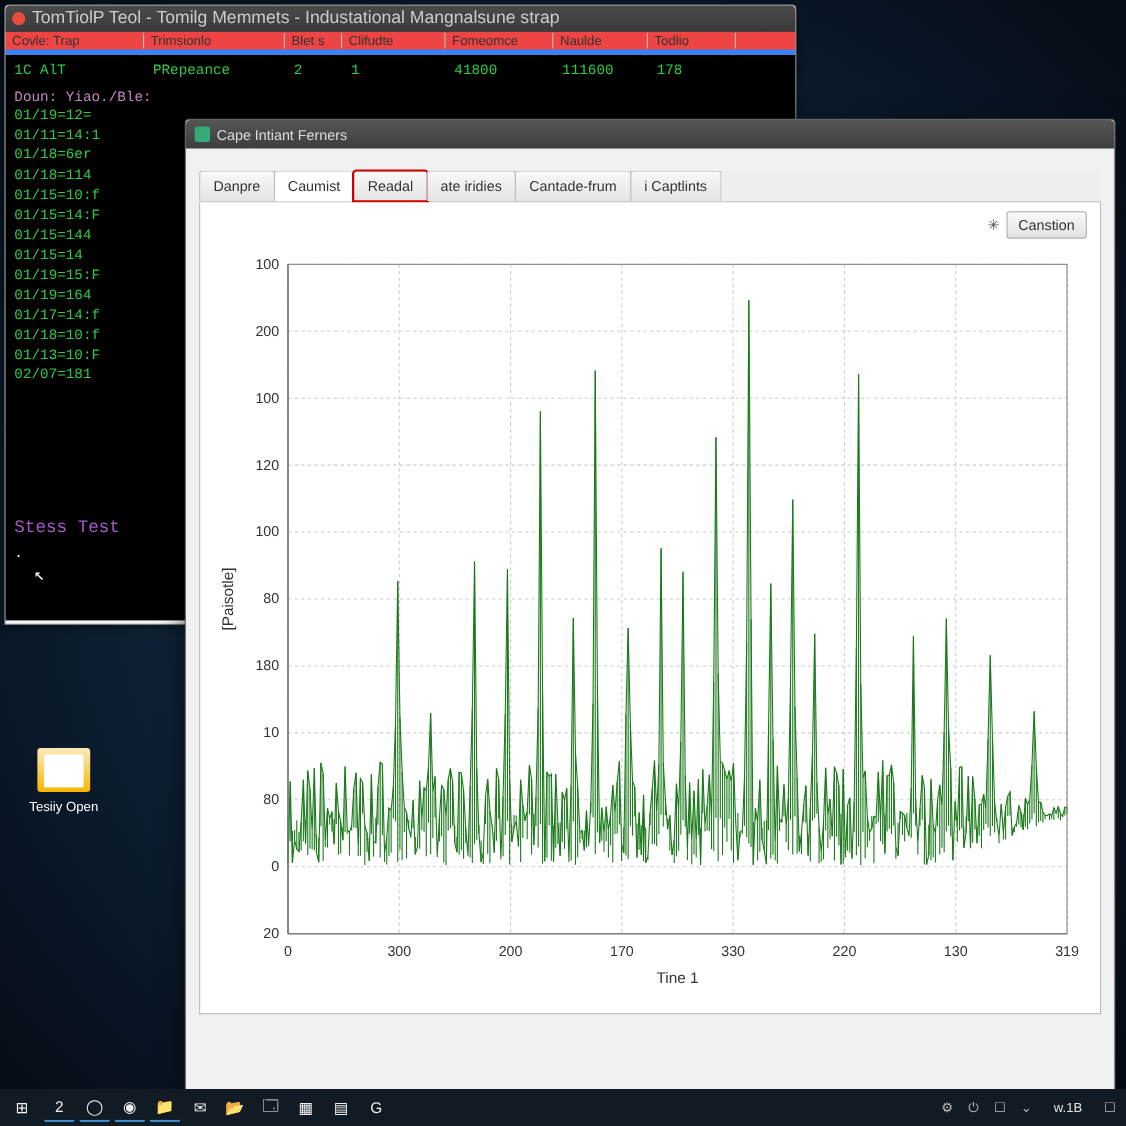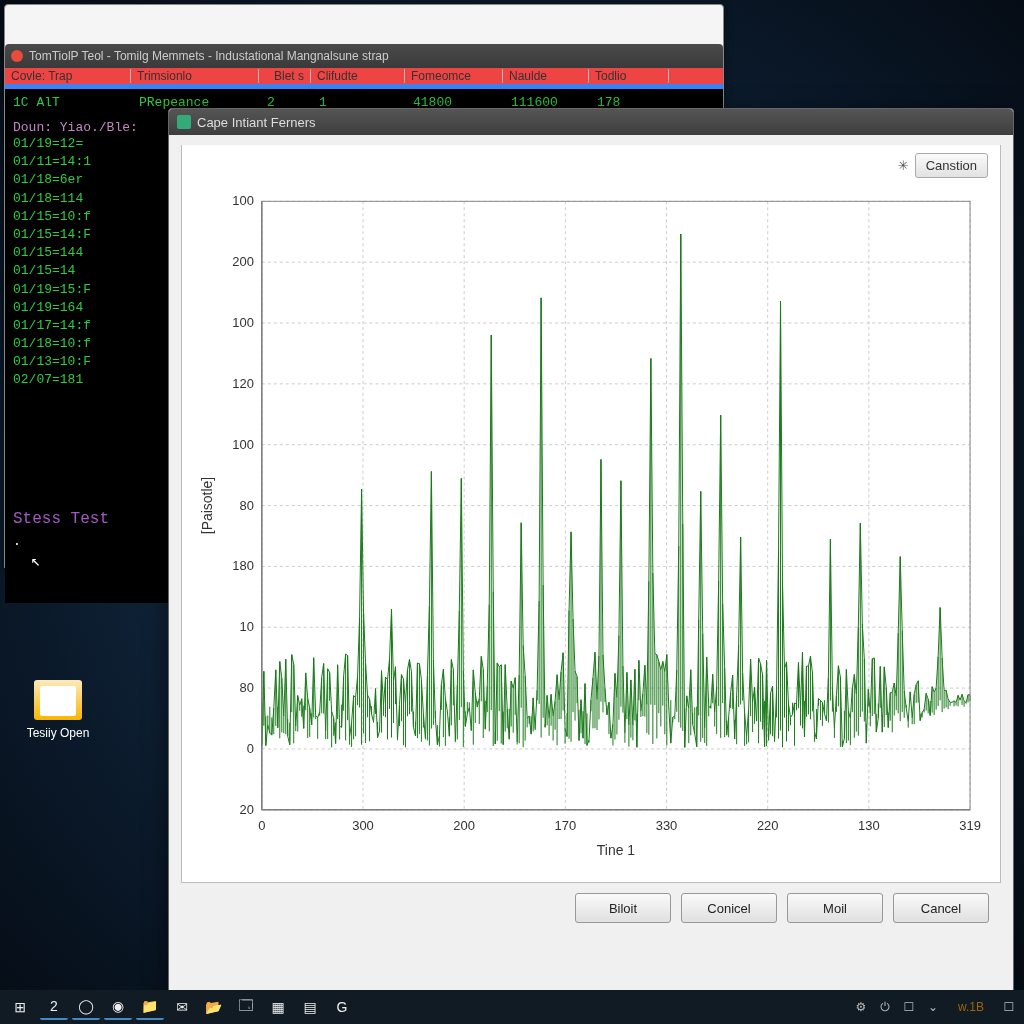--- a/index.html
+++ b/index.html
@@ -20,22 +20,22 @@
   background: #f5f5f5;
   border: 1px solid #888;
   border-radius: 4px 4px 0 0;
   box-shadow: 0 2px 8px rgba(0,0,0,0.4);
 }
 .term-titlebar {
   height: 24px;
   background: linear-gradient(#4a4a4a,#3a3a3a);
   border-radius: 4px 4px 0 0;
   display: flex; align-items: center;
-  color: #ccc; font-size: 12px;
-  padding: 0 6px; gap: 6px; margin-top: 39px;
+  color: #ccc; font-size: 16px;
+  padding: 0 6px; gap: 6px;
 }
 .term-close-btn {
   width: 12px; height: 12px; border-radius: 50%;
   background: #e74c3c;
 }
 .term-table-header {
   background: #ef4444;
   border-bottom: 5px solid #3b82f6;
   display: flex;
   height: 21px; align-items: center;
@@ -163,41 +163,41 @@
   position:absolute; bottom:0; left:0; right:0;
   height:34px; background:#111b24;
   display:flex; align-items:center; padding:0 6px; gap:6px;
 }
 .task-icon {
   width:28px; height:26px; display:flex; align-items:center; justify-content:center;
   color:#eee; font-size:14px; border-radius:2px;
 }
 .task-icon.running{ border-bottom:2px solid #428bca;}
 .task-spacer{flex:1;}
-.task-clock{color:#a16207; font-size:12px; padding:0 10px;}
+.task-clock{color:#e5e5e5; font-size:12px; padding:0 10px;}
 .tray-icon{width:18px;height:18px;color:#bbb;display:flex;align-items:center;justify-content:center;font-size:12px;}
 
 
 .axis-label { font-size:14px; fill:#333; }
 .tick-label { font-size:13px; fill:#333; }
 .grid-line { stroke:#ccc; stroke-dasharray:3 3; stroke-width:1;}
 .axis-line { stroke:#333; stroke-width:1;}
 </style>
 </head>
 <body>
 
 <div class="terminal-window">
   <div class="term-titlebar">
     <span class="term-close-btn"></span>
     <span>TomTiolP Teol - Tomilg Memmets - Industational Mangnalsune strap</span>
   </div>
   <div class="term-table-header" id="term-header">
       <div class="term-th" style="width: 126px;">Covle: Trap</div>
       <div class="term-th" style="width: 128px;">Trimsionlo</div>
-      <div class="term-th" style="width: 52px; text-align: right;">Blet s</div>
+      <div class="term-th" style="width: 52px;">Blet s</div>
       <div class="term-th" style="width: 94px;">Clifudte</div>
       <div class="term-th" style="width: 98px;">Fomeomce</div>
       <div class="term-th" style="width: 86px;">Naulde</div>
       <div class="term-th" style="width: 80px;">Todlio</div>
     </div>
   <div class="term-body">
     <div class="term-row" id="term-row0">
         <div class="term-cell-green" style="width: 126px;">1C AlT</div>
         <div class="term-cell-green" style="width: 128px;">PRepeance</div>
         <div class="term-cell-green" style="width: 52px;">2</div>
@@ -229,20 +229,28 @@
     <div style="color:#fff;font-size:16px;margin-top:2px;margin-left:18px;">↖</div>
   </div>
 </div>
 
 <div class="dialog">
   <div class="dialog-titlebar">
     <span class="dialog-icon"></span>
     <span>Cape Intiant Ferners</span>
   </div>
   <div class="dialog-body">
+    <div class="tabs" id="tabs">
+        <div class="tab">Danpre</div>
+        <div class="tab active">Caumist</div>
+        <div class="tab highlight">Readal</div>
+        <div class="tab">ate iridies</div>
+        <div class="tab">Cantade-frum</div>
+        <div class="tab">i Captlints</div>
+      </div>
     <div class="tab-panel">
       <div class="chart-toolbar">
         <span style="font-size:13px;color:#555;">✳</span>
         <button class="chart-toolbar-btn">Canstion</button>
       </div>
       <div class="chart-area">
         <svg id="chart-svg" width="100%" height="100%" viewBox="0 0 800 690">
             <line class="grid-line" x1="70" y1="630" x2="780" y2="630"></line>
             <text class="tick-label" x="62" y="634" text-anchor="end">20</text>
             <line class="grid-line" x1="70" y1="569" x2="780" y2="569"></line>
@@ -639,26 +647,20 @@
             <line stroke="#1a7a1a" stroke-width="1" x1="772" y1="514.235808137097" x2="772" y2="524.896503749568"></line>
             <line stroke="#1a7a1a" stroke-width="1" x1="774" y1="520.6764201211802" x2="774" y2="526.7453170560478"></line>
             <line stroke="#1a7a1a" stroke-width="1" x1="776" y1="522.8592131162337" x2="776" y2="523.6349572592084"></line>
             <line stroke="#1a7a1a" stroke-width="1" x1="778" y1="514.6329055536451" x2="778" y2="522.4058027411962"></line>
             <line stroke="#1a7a1a" stroke-width="1" x1="780" y1="514.9770013225207" x2="780" y2="521.0601204899094"></line>
             <path d="M70,565.5297526544891 72,491.20773747253406 74,565.6045043889608 76,544.6963233871502 78,553.1217290311906 80,555.134770037519 82,527.9167584465467 84,489.7458320863079 86,547.7335462049814 88,481.4017113246955 90,497.9987195824506 92,536.3553535752872 94,479.061467075604 96,556.3265508321347 98,564.8160015372996 100,474.40779562550597 102,484.24309919102234 104,546.1212764342563 106,515.4406985226087 108,525.4129946137546 110,518.7430812122793 112,548.4119918362703 114,492.77247364108916 116,518.3199061378837 118,528.1124604185461 120,544.8912683229428 122,477.55677555427246 124,535.471155551204 126,537.6408708526869 128,531.8604898576014 130,497.6139920229616 132,483.3857029765495 134,551.3786752228916 136,488.6372836950468 138,492.30069460882805 140,531.3919772804657 142,537.8355610099243 144,563.5708327242173 146,484.63406017492525 148,546.2379474793634 150,547.3140009916387 152,496.24707654560916 154,473.84810119703343 156,475.383552753774 158,556.8137428568443 160,542.1978354150488 162,515.5251292798494 164,517.453350907017 166,496.1404442283674 168,436.6754763064188 170,308.4883588658413 172,432.81084122746927 174,482.5131024483708 176,515.0335757249268 178,519.0379965646425 180,534.1650379119092 182,541.7421611556201 184,508.48685357236536 186,557.803741871976 188,550.9407919427031 190,490.53121674613794 192,525.4722906946408 194,496.9966689189896 196,499.5323104992858 198,478.8921369918753 200,428.82018369069556 202,501.426538280386 204,486.5787681402653 206,559.0542955735291 208,524.4671241997276 210,494.4282515548257 212,498.92138818468084 214,523.5899504824774 216,489.6300069467543 218,479.3314222531044 220,491.352237502113 222,547.3177480337908 224,555.8380407920049 226,482.89223355980357 228,483.5254965243221 230,499.6311357617378 232,533.8826561779133 234,558.7072703605518 236,495.4048493563969 238,425.2242094359438 240,290.87683441030094 242,479.7039576475884 244,538.6295799551299 246,564.7970565354917 248,556.0112811105791 250,504.57316882754094 252,489.1443808507174 254,518.093951051851 256,531.2461466761015 258,556.2356169710401 260,479.4294664208428 262,489.4028891940543 264,561.4391811005189 266,504.98453463157057 268,430.0890245498934 270,297.7197040700121 272,490.41951798821293 274,546.4929639703187 276,534.127804014599 278,527.199922381551 280,550.4747782407503 282,489.76520107354736 284,512.9023708642635 286,527.0290383318752 288,518.6093338159844 290,476.2198078400106 292,489.370342519338 294,549.1731340581027 296,505.92066377942683 298,424.2709630479415 300,153.97670202652807 302,411.2510510131445 304,564.062619433389 306,482.73684382173815 308,486.61573463637615 310,484.6277405383589 312,564.6489379924315 314,484.492586387787 316,529.159178889764 318,559.1926468307211 320,500.8645527117187 322,508.2020816623699 324,497.54364307026117 326,562.2878207087051 328,494.74834876757814 330,342.24366021591413 332,465.1259656662005 334,495.8238015503739 336,537.9386598413803 338,536.121546026814 340,554.1236240791623 342,517.8308791732561 344,548.9259757519176 346,510.0730626990553 348,420.51075832864444 350,116.79311928976676 352,404.4535610388266 354,547.2698574694805 356,515.3555633280484 358,538.4061969027971 360,514.2610079607111 362,535.9414486945461 364,521.2978292851476 366,494.62755600197124 368,519.8861590274901 370,491.70279890758684 372,472.5575444668357 374,548.4762341849782 376,556.4965363383526 378,430.09927114351495 380,351.3988402667819 382,438.4659996903113 384,490.9424446222838 386,496.24804384452 388,560.5258457238087 390,519.6632383555989 392,558.2311888620752 394,503.46690228019725 396,565.3882718950044 398,559.9011791262892 400,519.8206029771827 402,497.6427768833819 404,472.12702949962113 406,519.4772771490825 408,475.89989248975564 410,278.77457502979087 412,474.5550697246168 414,508.5047188353492 416,534.7886290808674 418,522.1466371313691 420,558.1962660310091 422,544.3223720980459 424,493.2805494315944 426,517.46969552277 428,455.32255372845486 430,300.1767358161451 432,485.85857630670455 434,553.0079590042005 436,492.3328905049566 438,545.0199469280487 440,499.8175435368903 442,545.2777484240069 444,489.2355212441762 446,567.3075333762099 448,480.2065229699365 450,531.1766542275873 452,513.6883627714124 454,485.12390224754927 456,524.4812743010843 458,400.8533471339615 460,177.6092028611747 462,392.55200228781905 464,473.1173751518945 466,474.59467456507264 468,481.35931002809593 470,489.6705911971512 472,481.3121602818719 474,491.54494027957116 476,474.3925429462979 478,527.7729996064445 480,563.173560661322 482,537.2129834179359 484,535.9760954636149 486,489.7776090485859 488,365.3936368888729 490,52.78995509917149 492,343.53830628634506 494,567.4733213062573 496,515.7970789335668 498,528.1488111149811 500,489.65496301326493 502,544.4537637735484 504,553.8481665457948 506,566.7639880302268 508,439.24596360709984 510,310.8046876952867 512,453.3458591378767 514,547.8425296245841 516,476.9171156556695 518,525.9355273524343 520,528.2531878065492 522,494.139986199385 524,531.8749431014003 526,506.3641087700962 528,400.51116555418895 530,234.3456971430569 532,423.04386448329507 534,488.02355469588656 536,555.1753500589402 538,537.1941405542893 540,512.4450092556071 542,494.93134694357286 544,559.0540240736445 546,515.3487242721021 548,464.5780786805165 550,356.56878250464797 552,492.3584313072109 554,533.1526294989744 556,555.9393005827242 558,529.59963789623 560,478.89808258076664 562,522.0344528492788 564,507.3342940969451 566,541.1012398668099 568,477.8941191963386 570,483.72256350688986 572,494.7795242246357 574,566.9421404640889 576,480.03047248875373 578,560.2872572198394 580,513.112177079136 582,506.2017561310204 584,561.4565888135694 586,510.11566321674036 588,370.0392813348881 590,119.9588588331826 592,402.70192109115305 594,488.78681642920856 596,481.7632804424502 598,523.8654059869004 600,537.4501659290036 602,534.3894276737701 604,522.9949667328037 606,523.8913876370425 608,482.3858643688436 610,526.6608973352122 612,472.1486758430983 614,557.0495824370882 616,486.0871170628816 618,485.76636072649853 620,476.1411266265495 622,492.24817495356547 624,551.4761978023453 626,558.9560039397038 628,518.6211242701975 630,520.2260546718608 632,522.4189986246492 634,533.4093880820437 636,540.7266000943782 638,497.1648453339488 640,358.6898162002326 642,507.1374125453488 644,547.8205256742858 646,515.808565198211 648,485.65647612605244 650,496.9417713656658 652,567.0411987769767 654,558.410307971586 656,489.36535330917104 658,530.800541969511 660,538.2928243051865 662,508.12398020681576 664,494.3472463643702 666,514.3936948964256 668,446.51239447449916 670,342.7178010310017 672,443.20465015404625 674,478.7263164723138 676,563.1778829246956 678,509.23018467262335 680,533.1928000476172 682,478.51292855044767 684,477.9222221732874 686,551.9345005142148 688,538.0665960393919 690,486.35204147913123 692,552.1339704957857 694,486.7387632021441 696,507.3282057254569 698,547.606008145263 700,512.6362121536094 702,512.1210938733494 704,502.8762470103905 706,516.3792383151529 708,452.9137099126918 710,376.18651073635885 712,450.29230857791026 714,510.94549525809526 716,527.9188636224454 718,541.6092803742782 720,511.7820301514634 722,538.1596819546014 724,514.4216647721092 726,504.6041501349426 728,500.7125070647559 730,540.5783058698191 732,532.475732132759 734,529.1840776433237 736,513.237214563139 738,519.0178326182236 740,535.44968990491 742,506.57370834289657 744,512.0662868236648 746,507.96768925553283 748,476.51013834601343 750,427.20984499563764 752,477.7954228301172 754,510.5457833424919 756,510.087959754143 758,519.1969416641932 760,522.2773504556602 762,522.250865921047 764,520.8016356046206 766,522.4731941517035 768,515.2780528283271 770,519.978497832358 772,514.235808137097 774,520.6764201211802 776,522.8592131162337 778,514.6329055536451 780,514.9770013225207 " fill="none" stroke="#1a7a1a" stroke-width="1"></path>
             <rect x="70" y="20" width="710" height="610" fill="none" stroke="#888"></rect>
           </svg>
       </div>
     </div>
-    <div class="btn-row" id="btn-row">
-        <button class="btn">Biloit</button>
-        <button class="btn">Conicel</button>
-        <button class="btn">Moil</button>
-        <button class="btn">Cancel</button>
-      </div>
   </div>
 </div>
 
 <div class="desktop-icon">
   <div class="folder-glyph"></div>
   <div>Tesiiy Open</div>
 </div>
 
 <div class="taskbar">
   <div class="task-icon">⊞</div>

